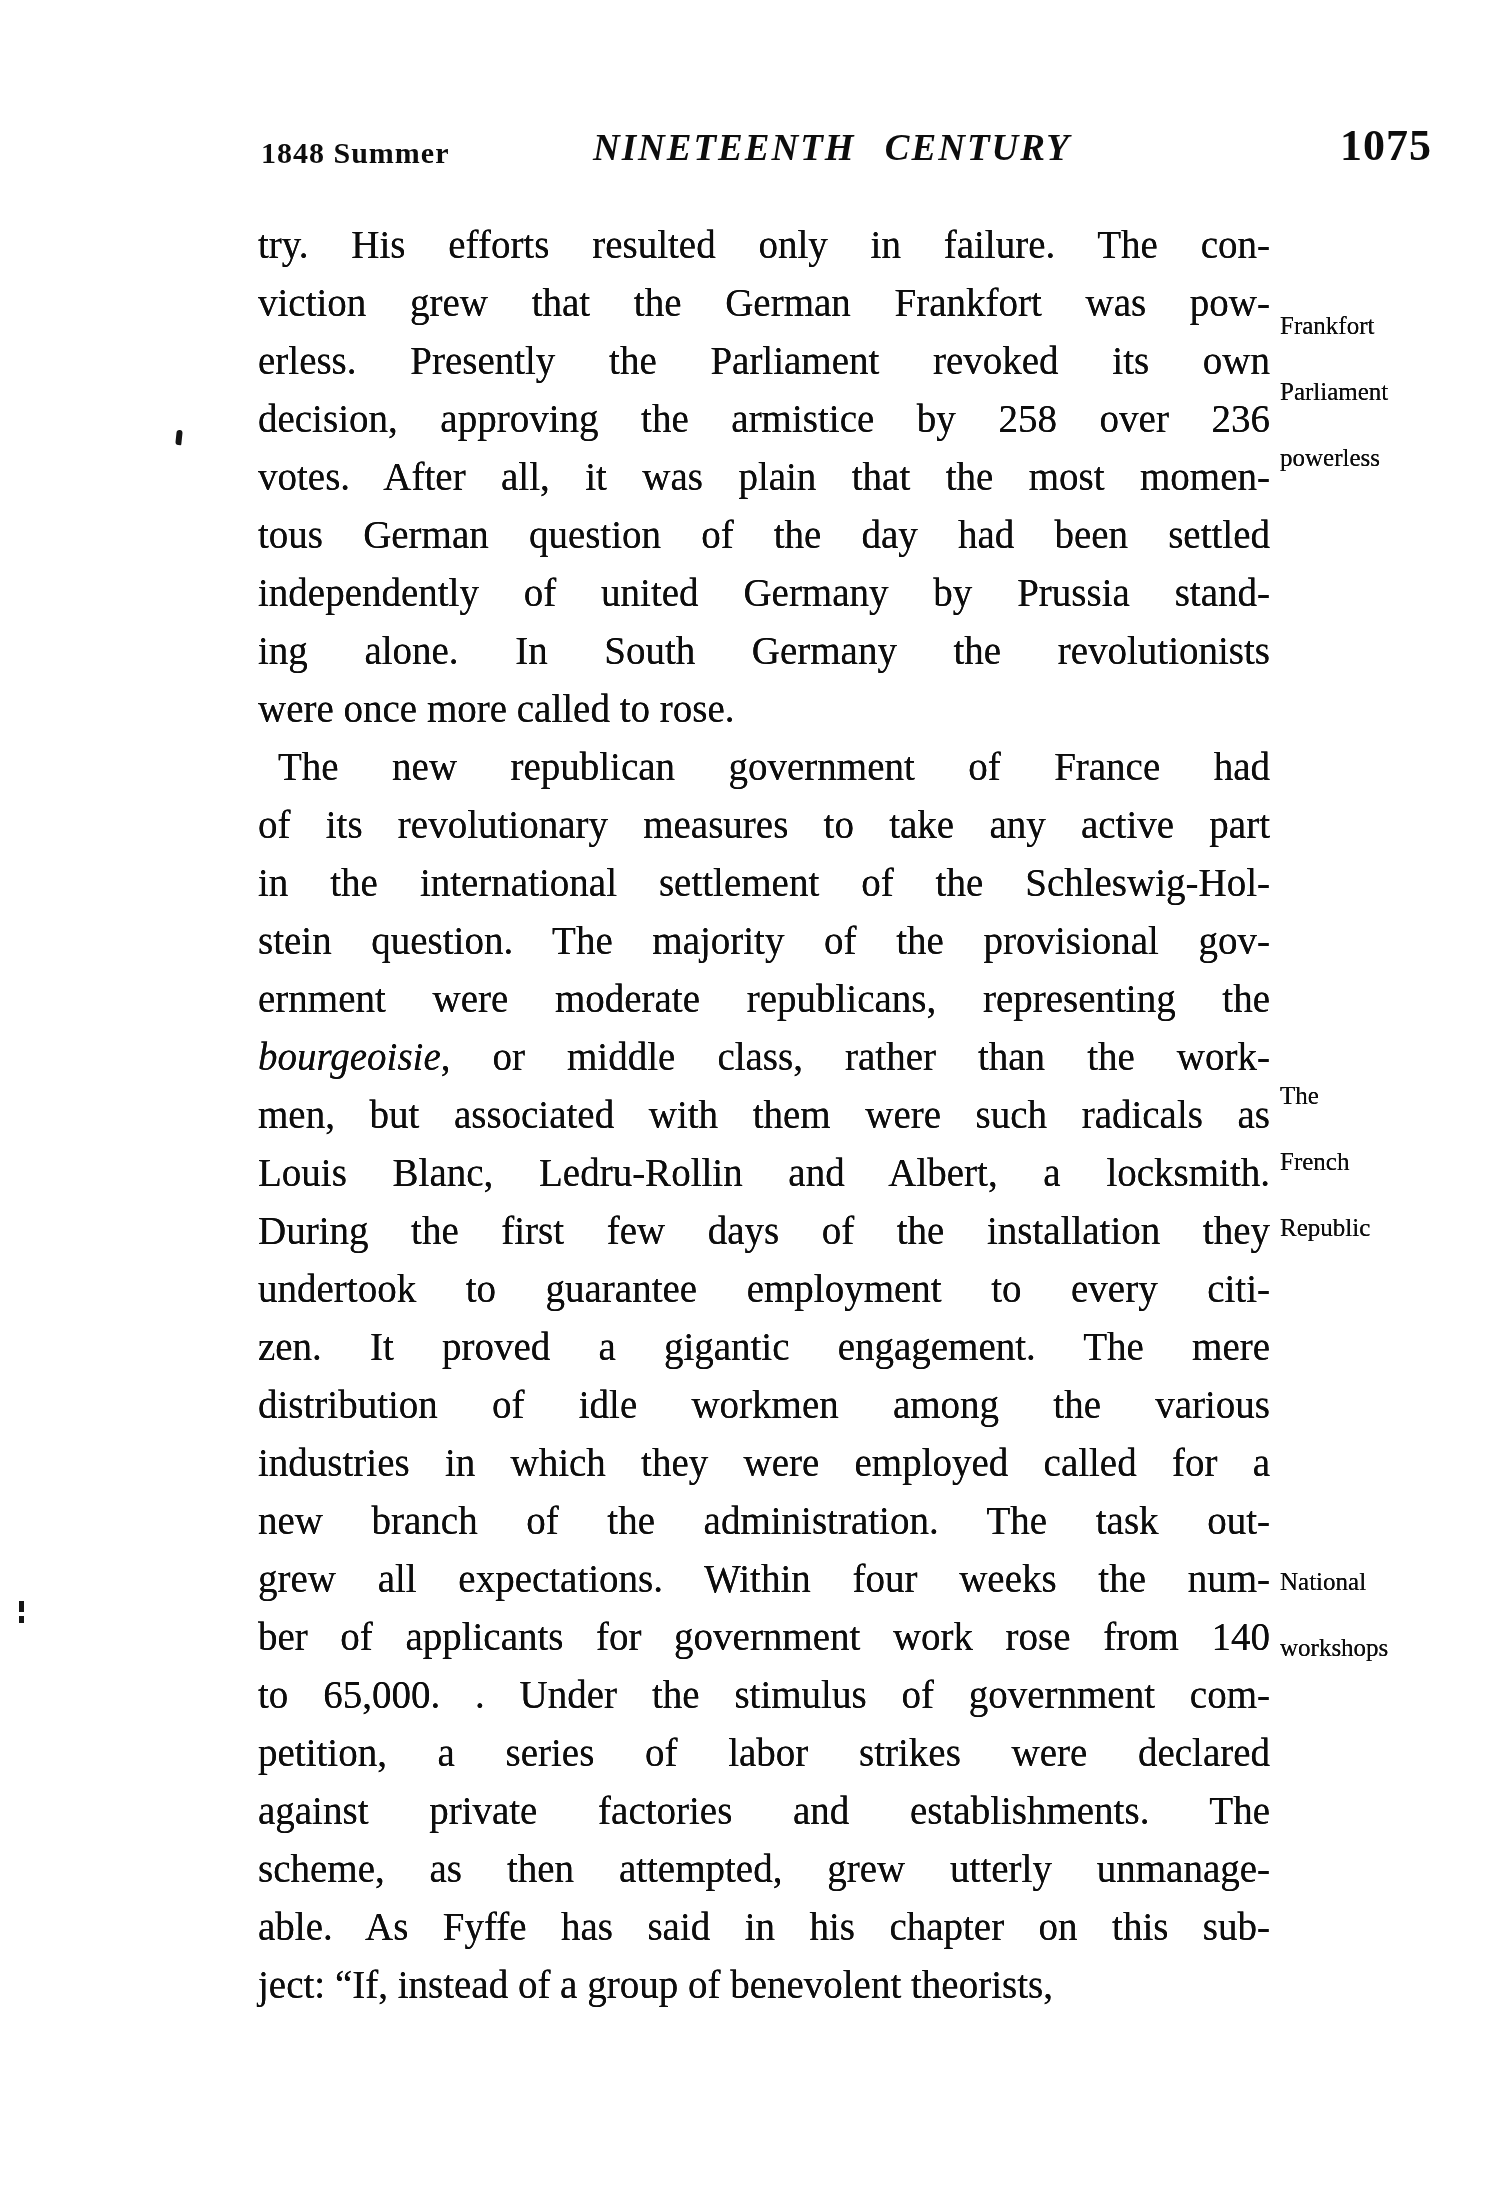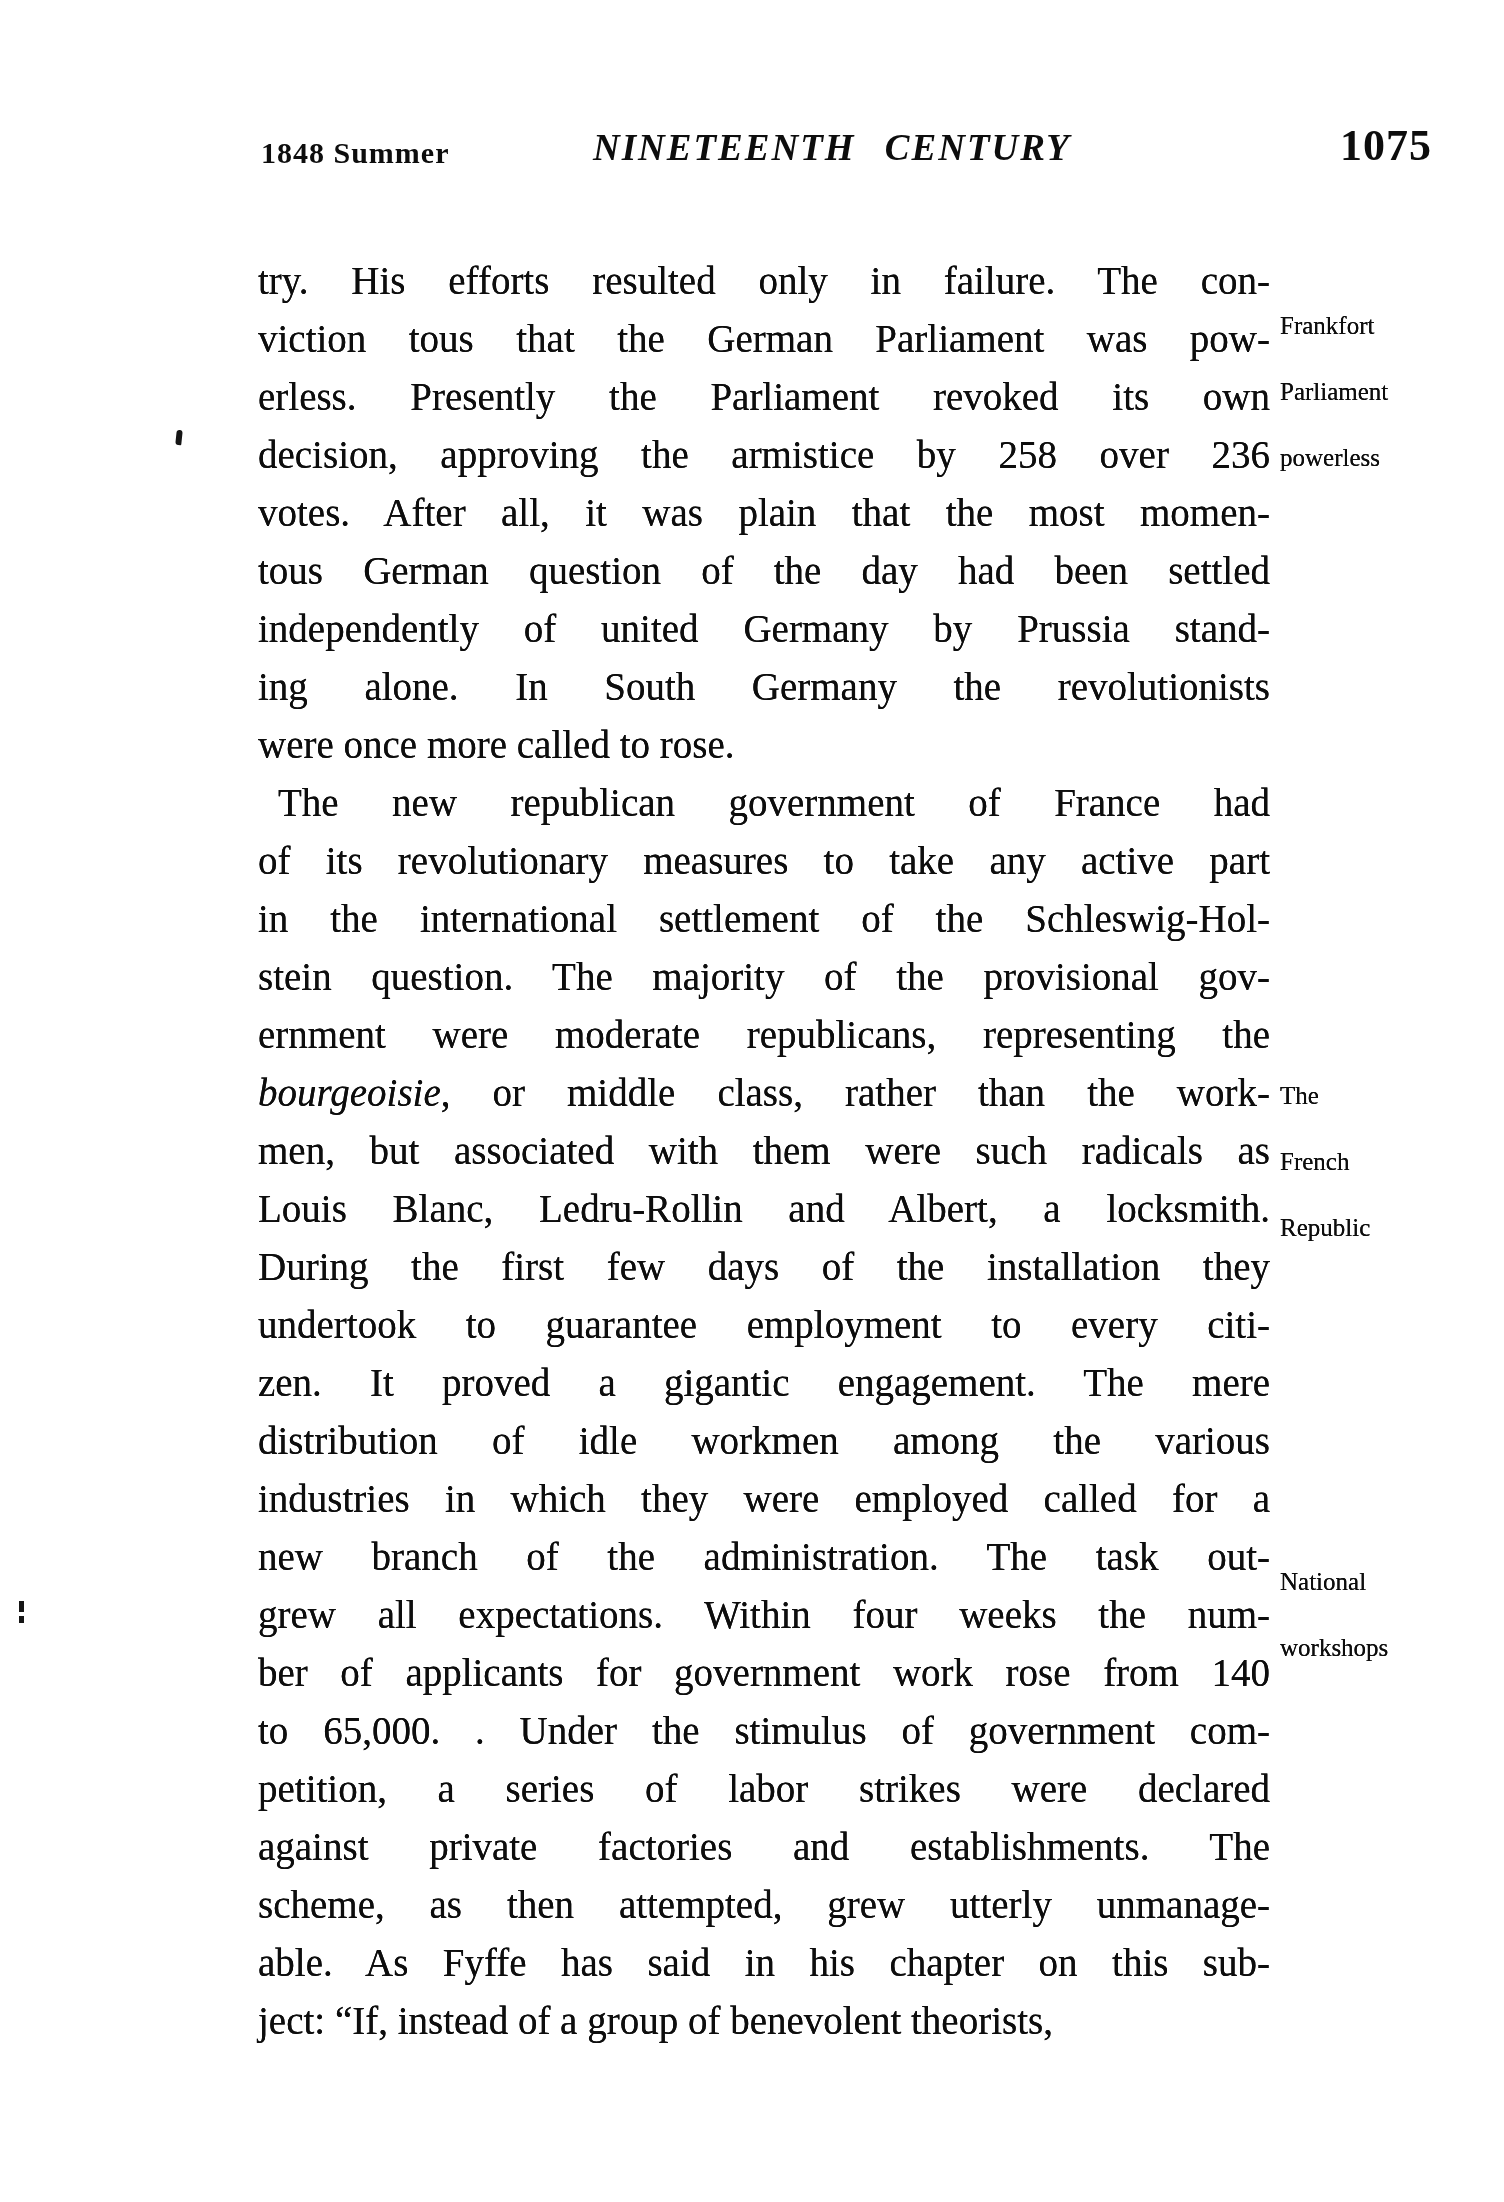--- a/index.html
+++ b/index.html
@@ -20,21 +20,20 @@
   }
   .hdr-right{
     position:absolute;left:1340px;top:120px;font-size:44px;font-weight:bold;
     letter-spacing:1px;white-space:nowrap;
   }
   
   .body-col{
     position:absolute;left:258px;top:216px;width:1012px;
     font-size:39px;line-height:58px;
     text-shadow:0 0 0.6px currentColor;
-    margin-top:36px;
   }
   .bline{
     height:58px;white-space:nowrap;
     text-align:justify;text-align-last:justify;
   }
   .bline.para-end{text-align-last:left;white-space:nowrap;}
   .bline.indent{padding-left:20px;}
   .bline .it{font-style:italic;}
   
   .mnote{
@@ -56,21 +55,21 @@
 <body>
 
 <div class="page">
 
   <div class="hdr-left">1848 Summer</div>
   <div class="hdr-center">NINETEENTH CENTURY</div>
   <div class="hdr-right">1075</div>
 
   <div class="body-col">
     <div class="bline">try.  His efforts resulted only in failure.  The con-</div>
-    <div class="bline">viction tous that the German Parliament was pow-</div>
+    <div class="bline">viction grew that the German Frankfort was pow-</div>
     <div class="bline">erless.  Presently the Parliament revoked its own</div>
     <div class="bline">decision, approving the armistice by 258 over 236</div>
     <div class="bline">votes.  After all, it was plain that the most momen-</div>
     <div class="bline">tous German question of the day had been settled</div>
     <div class="bline">independently of united Germany by Prussia stand-</div>
     <div class="bline">ing alone.  In South Germany the revolutionists</div>
     <div class="bline para-end">were once more called to rose.</div>
     <div class="bline indent">The new republican government of France had</div>
     <div class="bline">of its revolutionary measures to take any active part</div>
     <div class="bline">in the international settlement of the Schleswig-Hol-</div>

